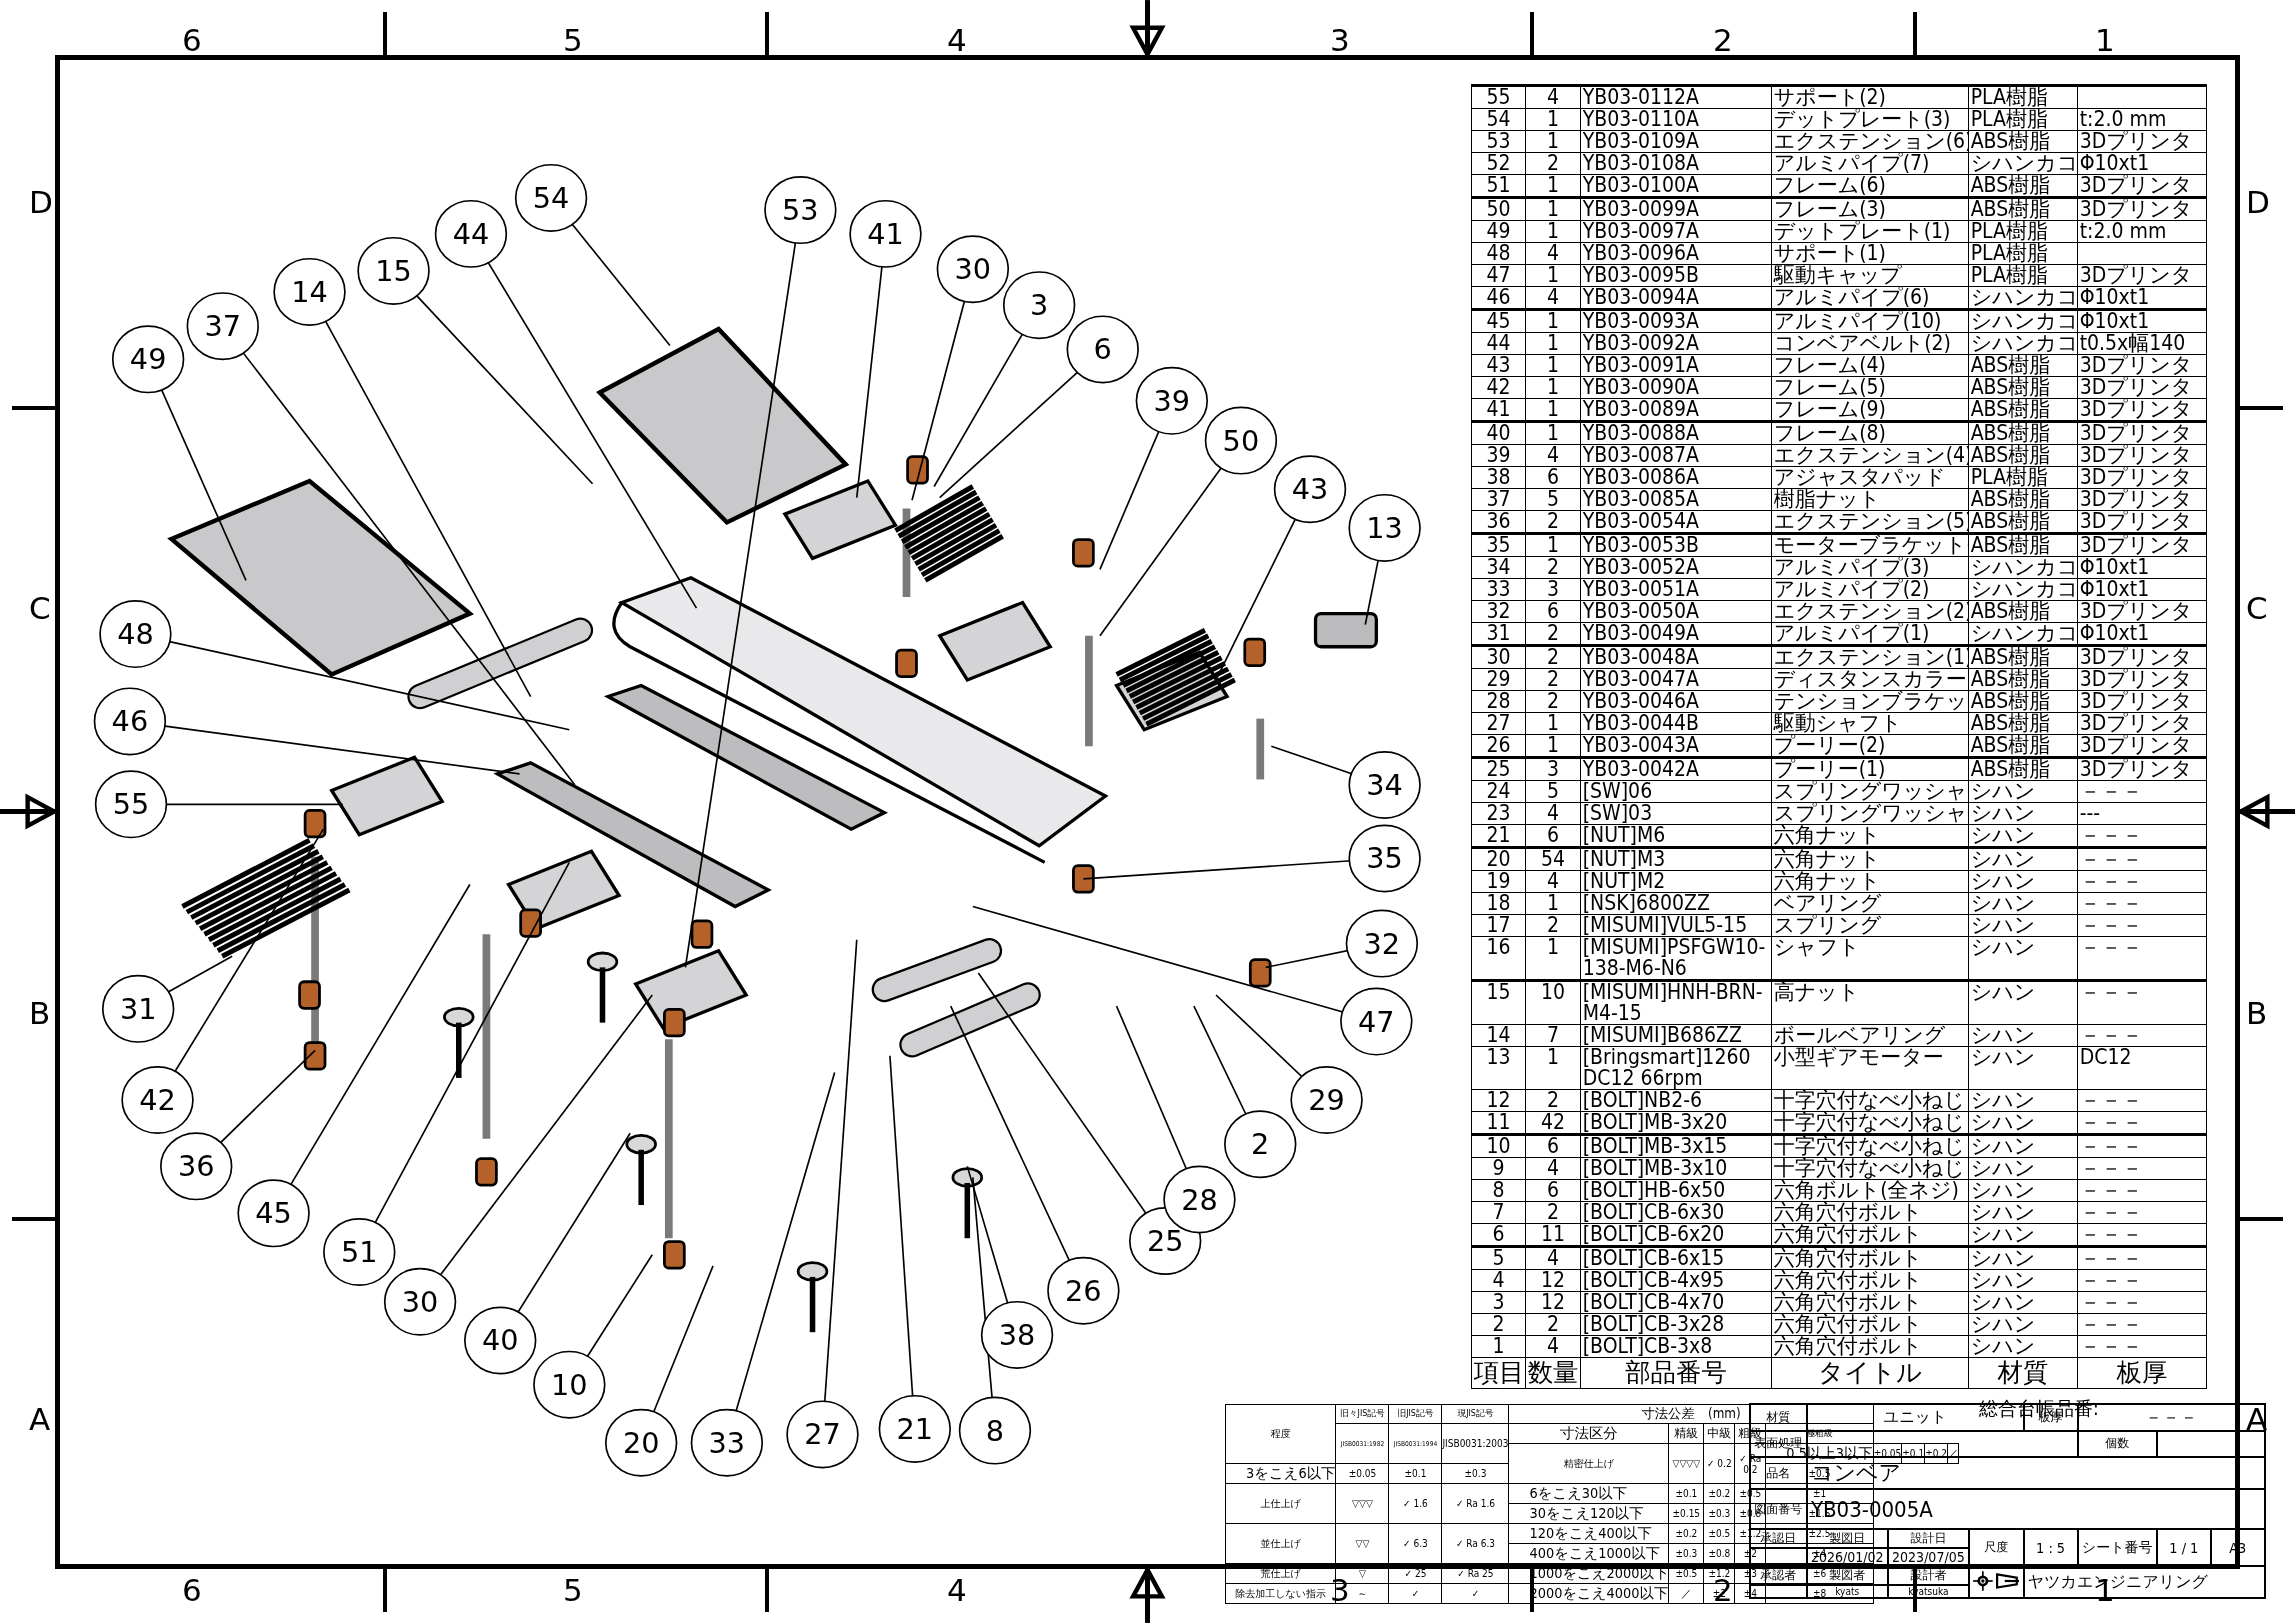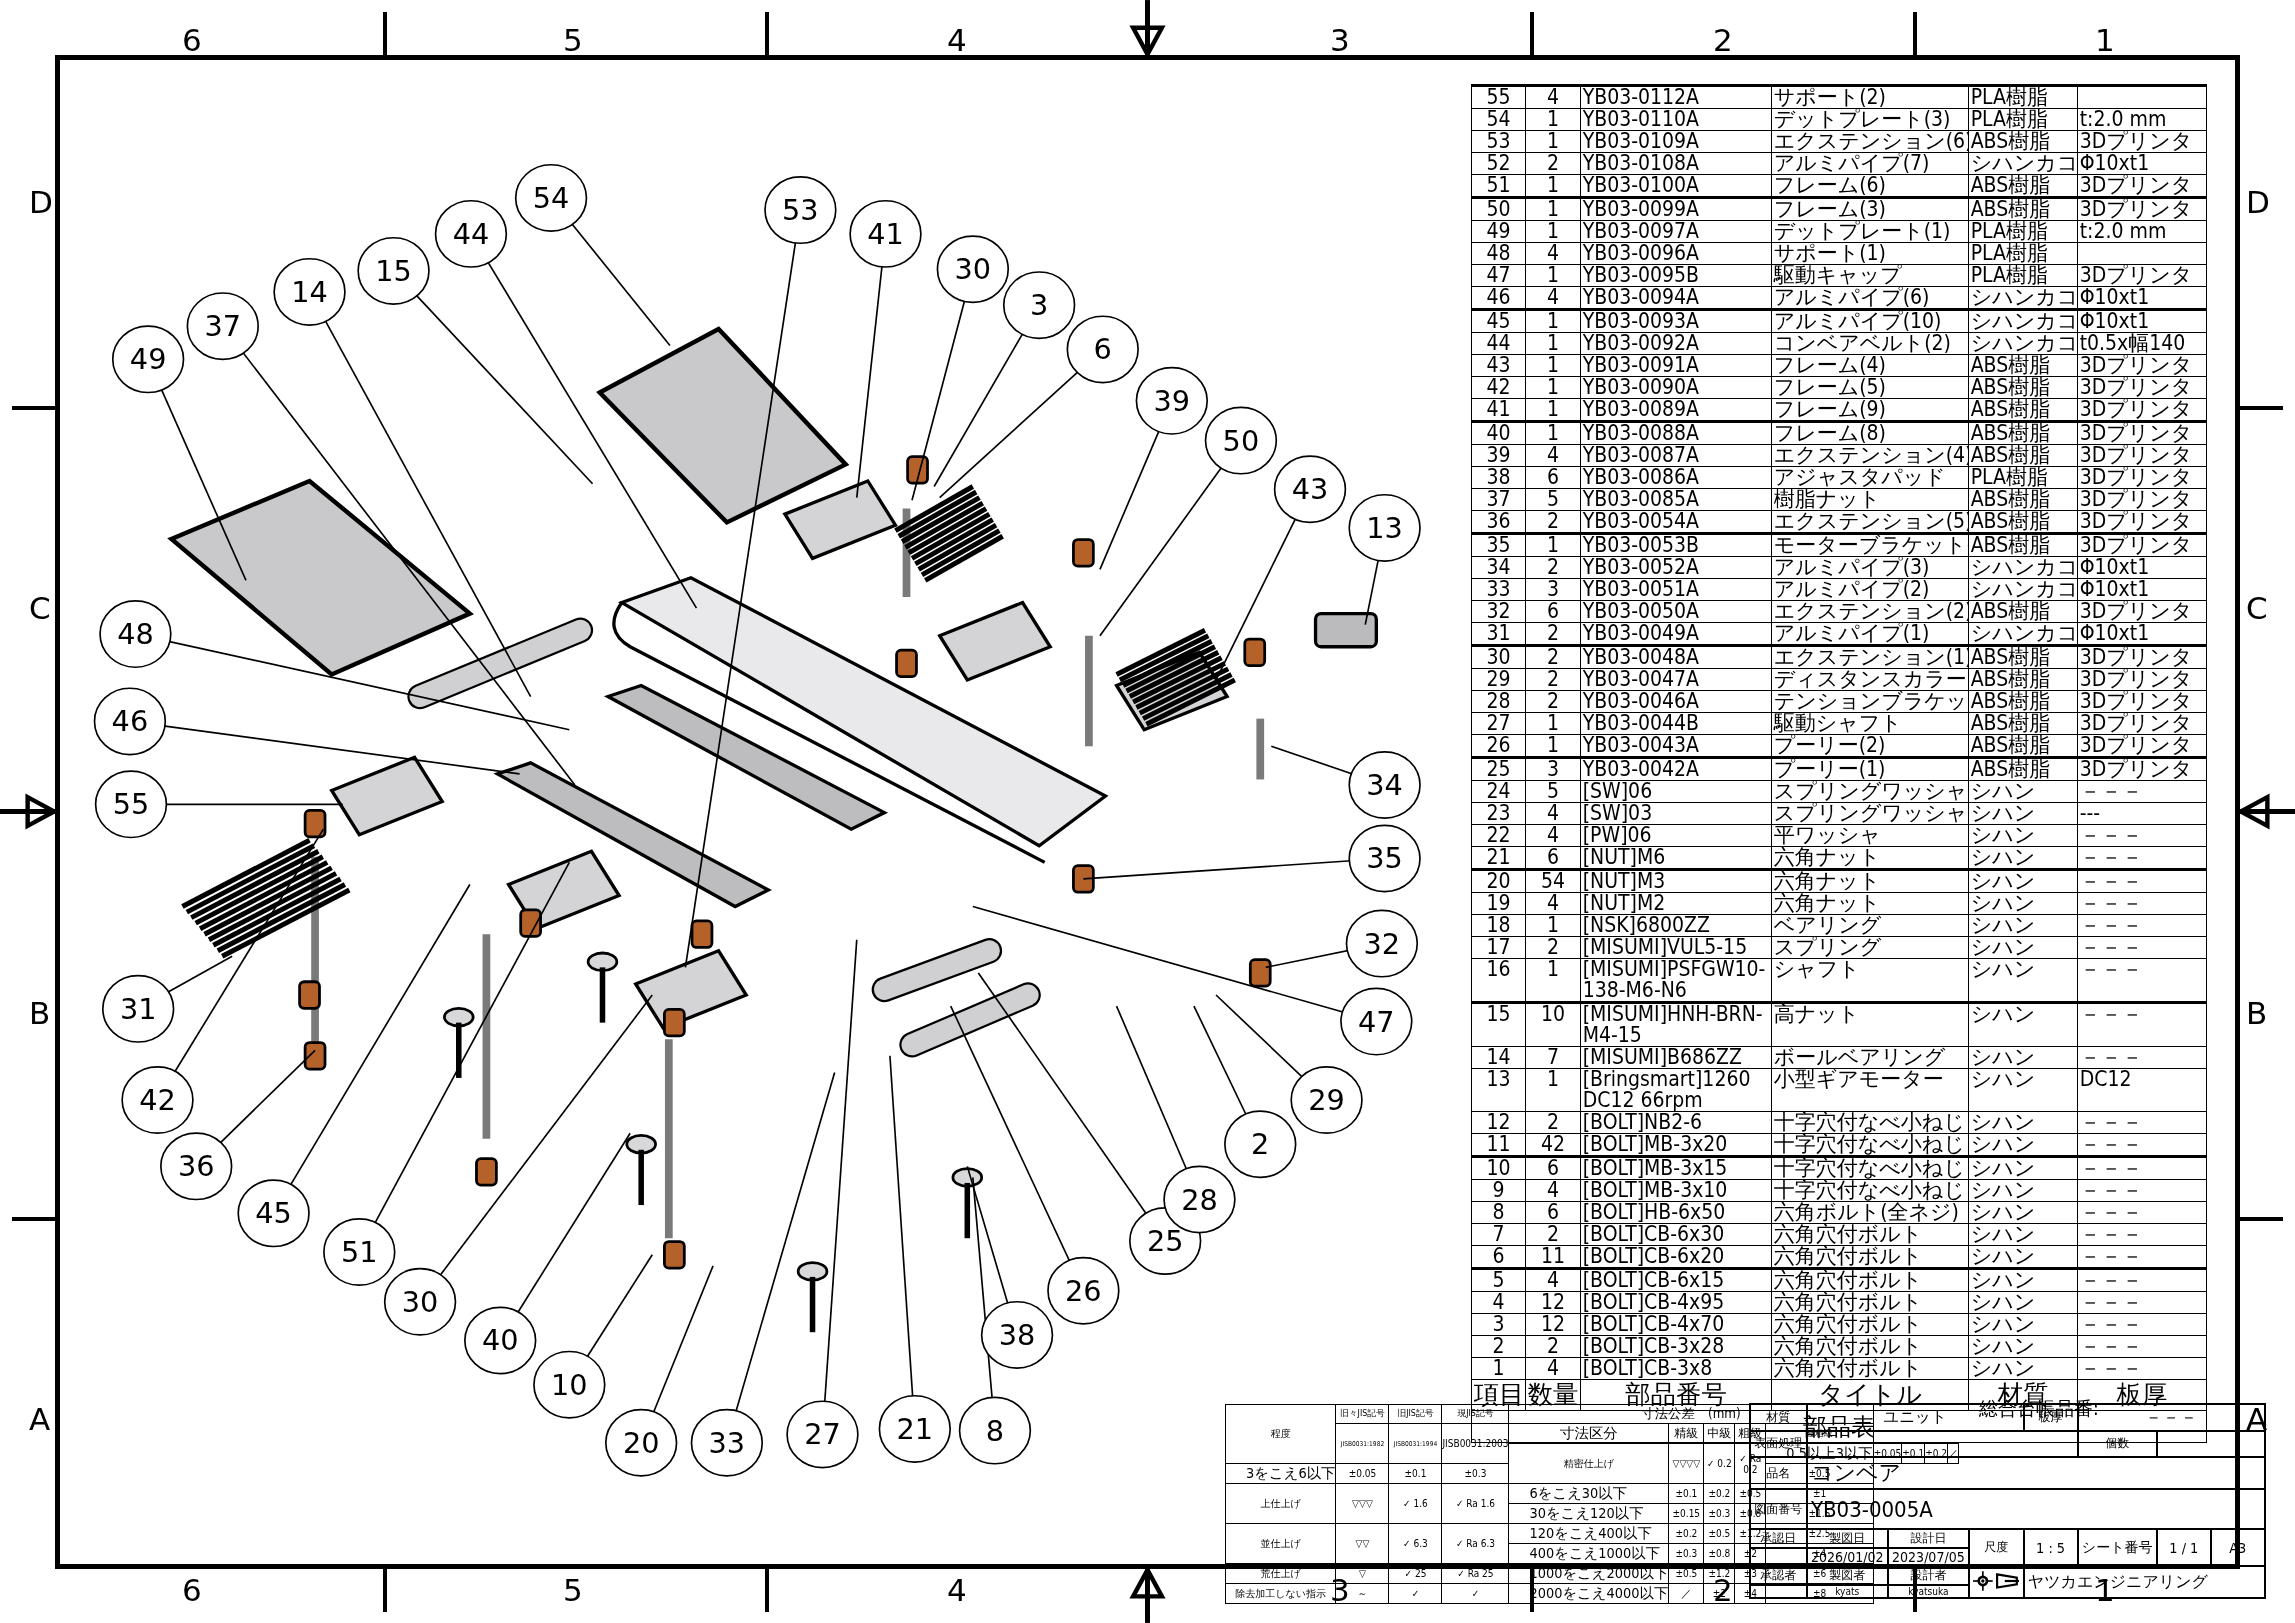--- a/index.html
+++ b/index.html
@@ -652,28 +652,20 @@
         </tr>
         <tr>
           <td class="num">23</td>
           <td class="num">4</td>
           <td>[SW]03</td>
           <td>スプリングワッシャ</td>
           <td>シハン</td>
           <td>---</td>
         </tr>
         <tr>
-          <td class="num">22</td>
-          <td class="num">4</td>
-          <td>[PW]06</td>
-          <td>平ワッシャ</td>
-          <td>シハン</td>
-          <td>－－－</td>
-        </tr>
-        <tr>
           <td class="num">21</td>
           <td class="num">6</td>
           <td>[NUT]M6</td>
           <td>六角ナット</td>
           <td>シハン</td>
           <td>－－－</td>
         </tr>
         <tr class="thick">
           <td class="num">20</td>
           <td class="num">54</td>
@@ -834,23 +826,20 @@
           <td>シハン</td>
           <td>－－－</td>
         </tr>
         <tr class="head">
           <td>項目</td>
           <td>数量</td>
           <td>部品番号</td>
           <td>タイトル</td>
           <td>材質</td>
           <td>板厚</td>
-        </tr>
-        <tr class="caption">
-          <td colspan="6">部品表</td>
         </tr>
       </tbody>
   </table>
 
   <div id="ledger">総合台帳品番:</div>
 
   <table id="tol">
     <colgroup>
       <col style="width:53px">
         <col style="width:53px">

